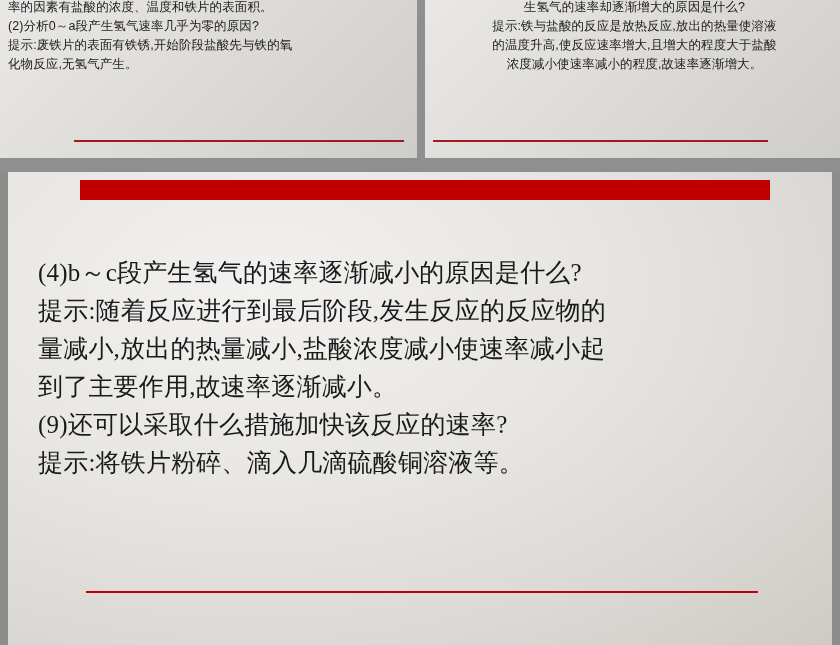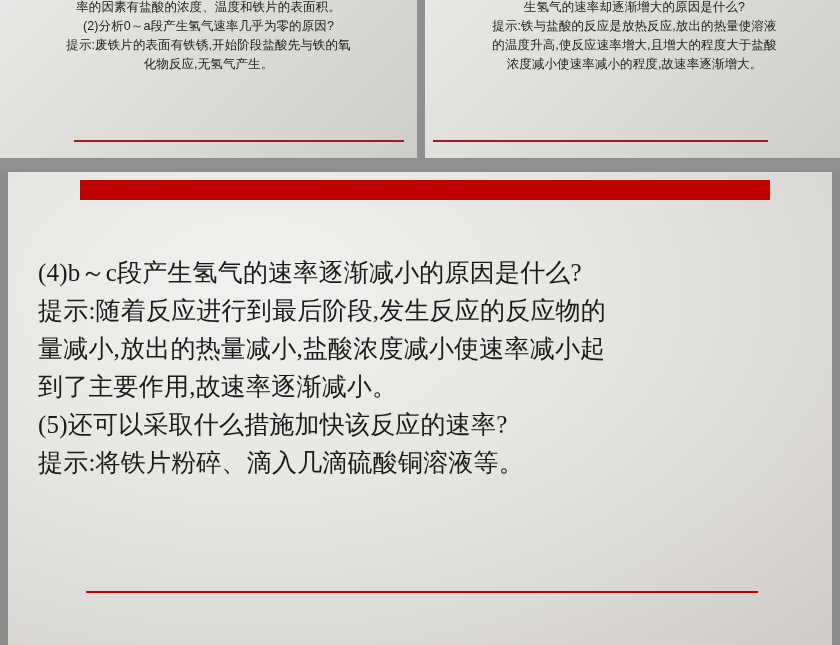--- a/index.html
+++ b/index.html
@@ -28,21 +28,20 @@
   .top-panel {
     position: absolute;
     top: 0;
     background: linear-gradient(135deg, #e9e8e6 0%, #dedcd9 45%, #cfcdc9 100%);
     overflow: hidden;
   }
   .top-panel.left {
     left: 0;
     width: 417px;
     height: 158px;
-    text-align: center;
   }
   .top-panel.right {
     left: 425px;
     width: 415px;
     height: 158px;
     text-align: center;
   }
 
   .top-text {
     position: absolute;
@@ -139,16 +138,16 @@
   </div>
 
 </div>
 
 <div class="slide">
   <div class="slide-accent-bar"></div>
   <div class="slide-body">(4)b～c段产生氢气的速率逐渐减小的原因是什么?
 提示:随着反应进行到最后阶段,发生反应的反应物的
 量减小,放出的热量减小,盐酸浓度减小使速率减小起
 到了主要作用,故速率逐渐减小。
-(5)还可以采取什么措施加快该反应的速率?
+(9)还可以采取什么措施加快该反应的速率?
 提示:将铁片粉碎、滴入几滴硫酸铜溶液等。</div>
   <div class="slide-rule"></div>
 </div>
 
 </body></html>

